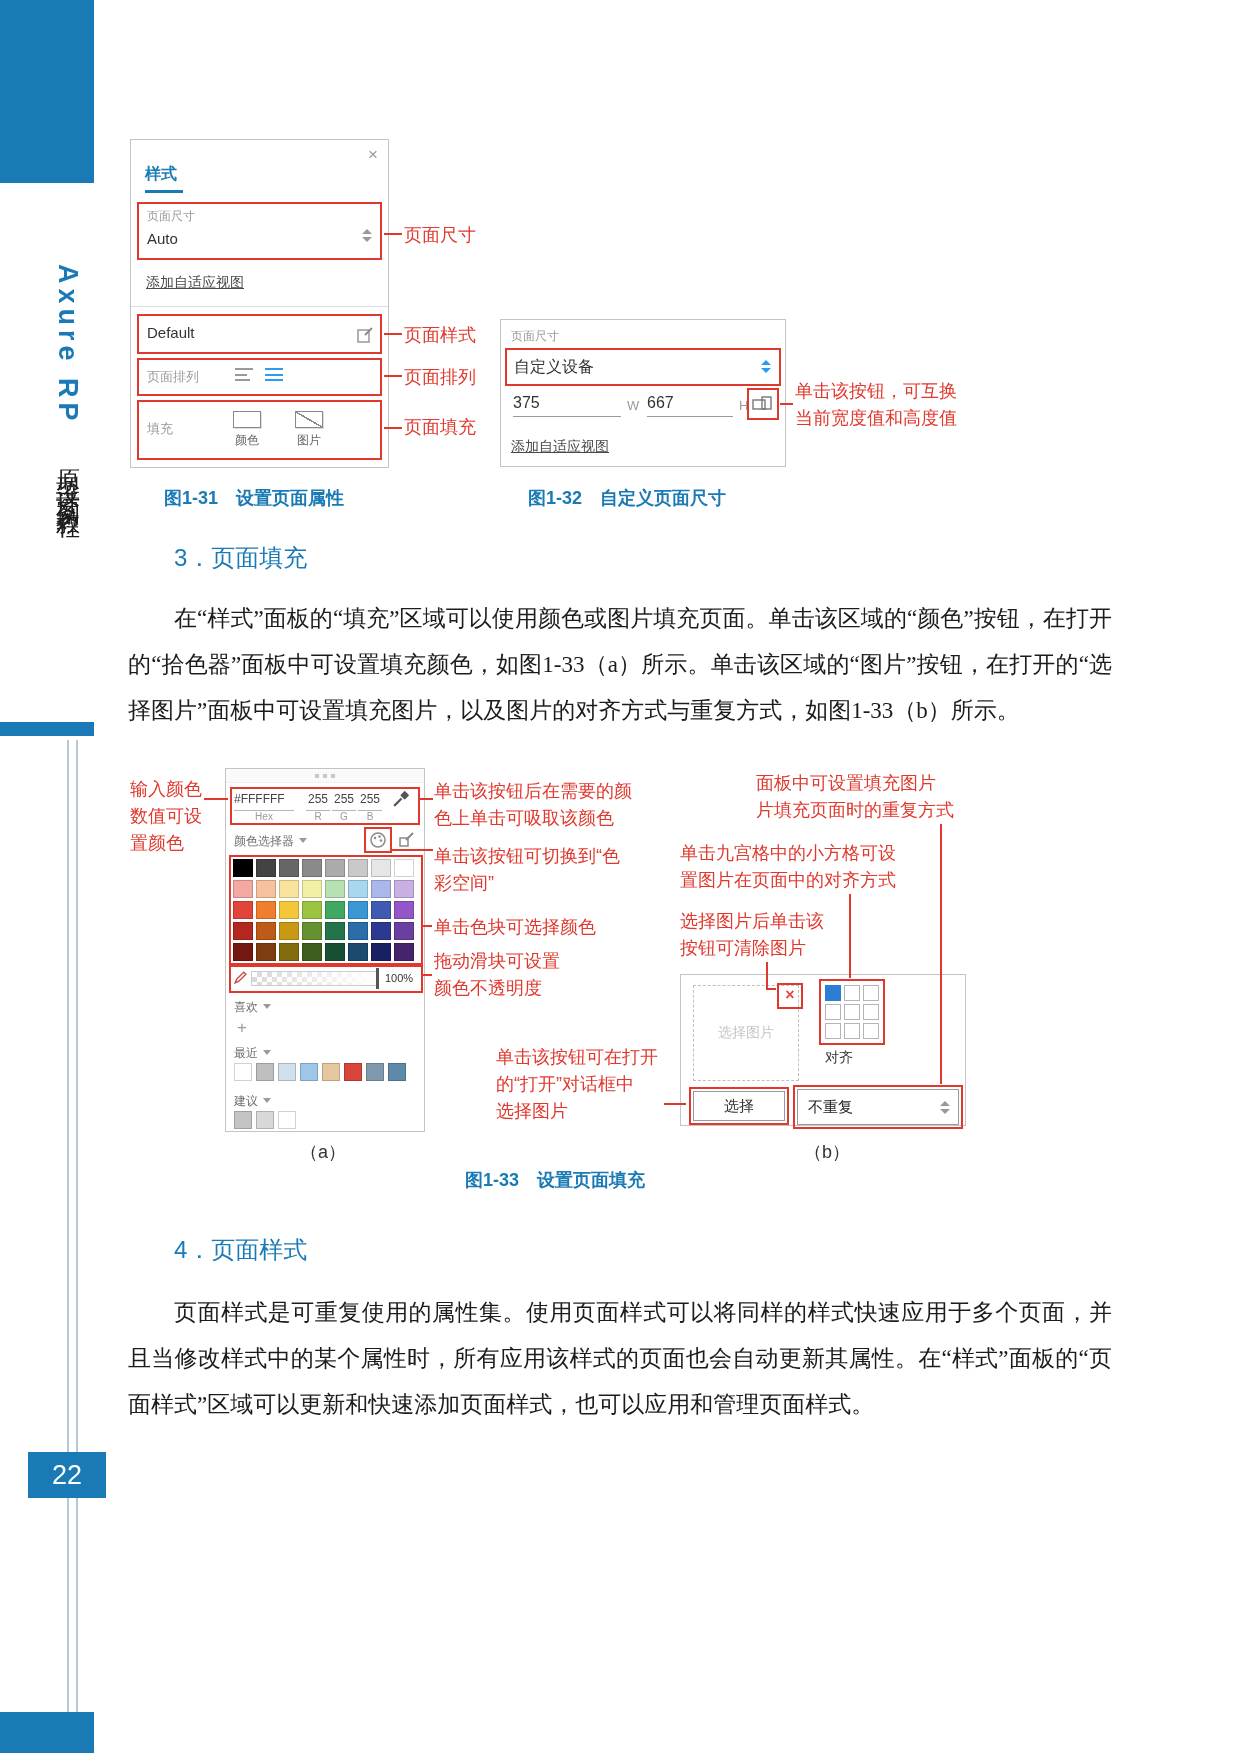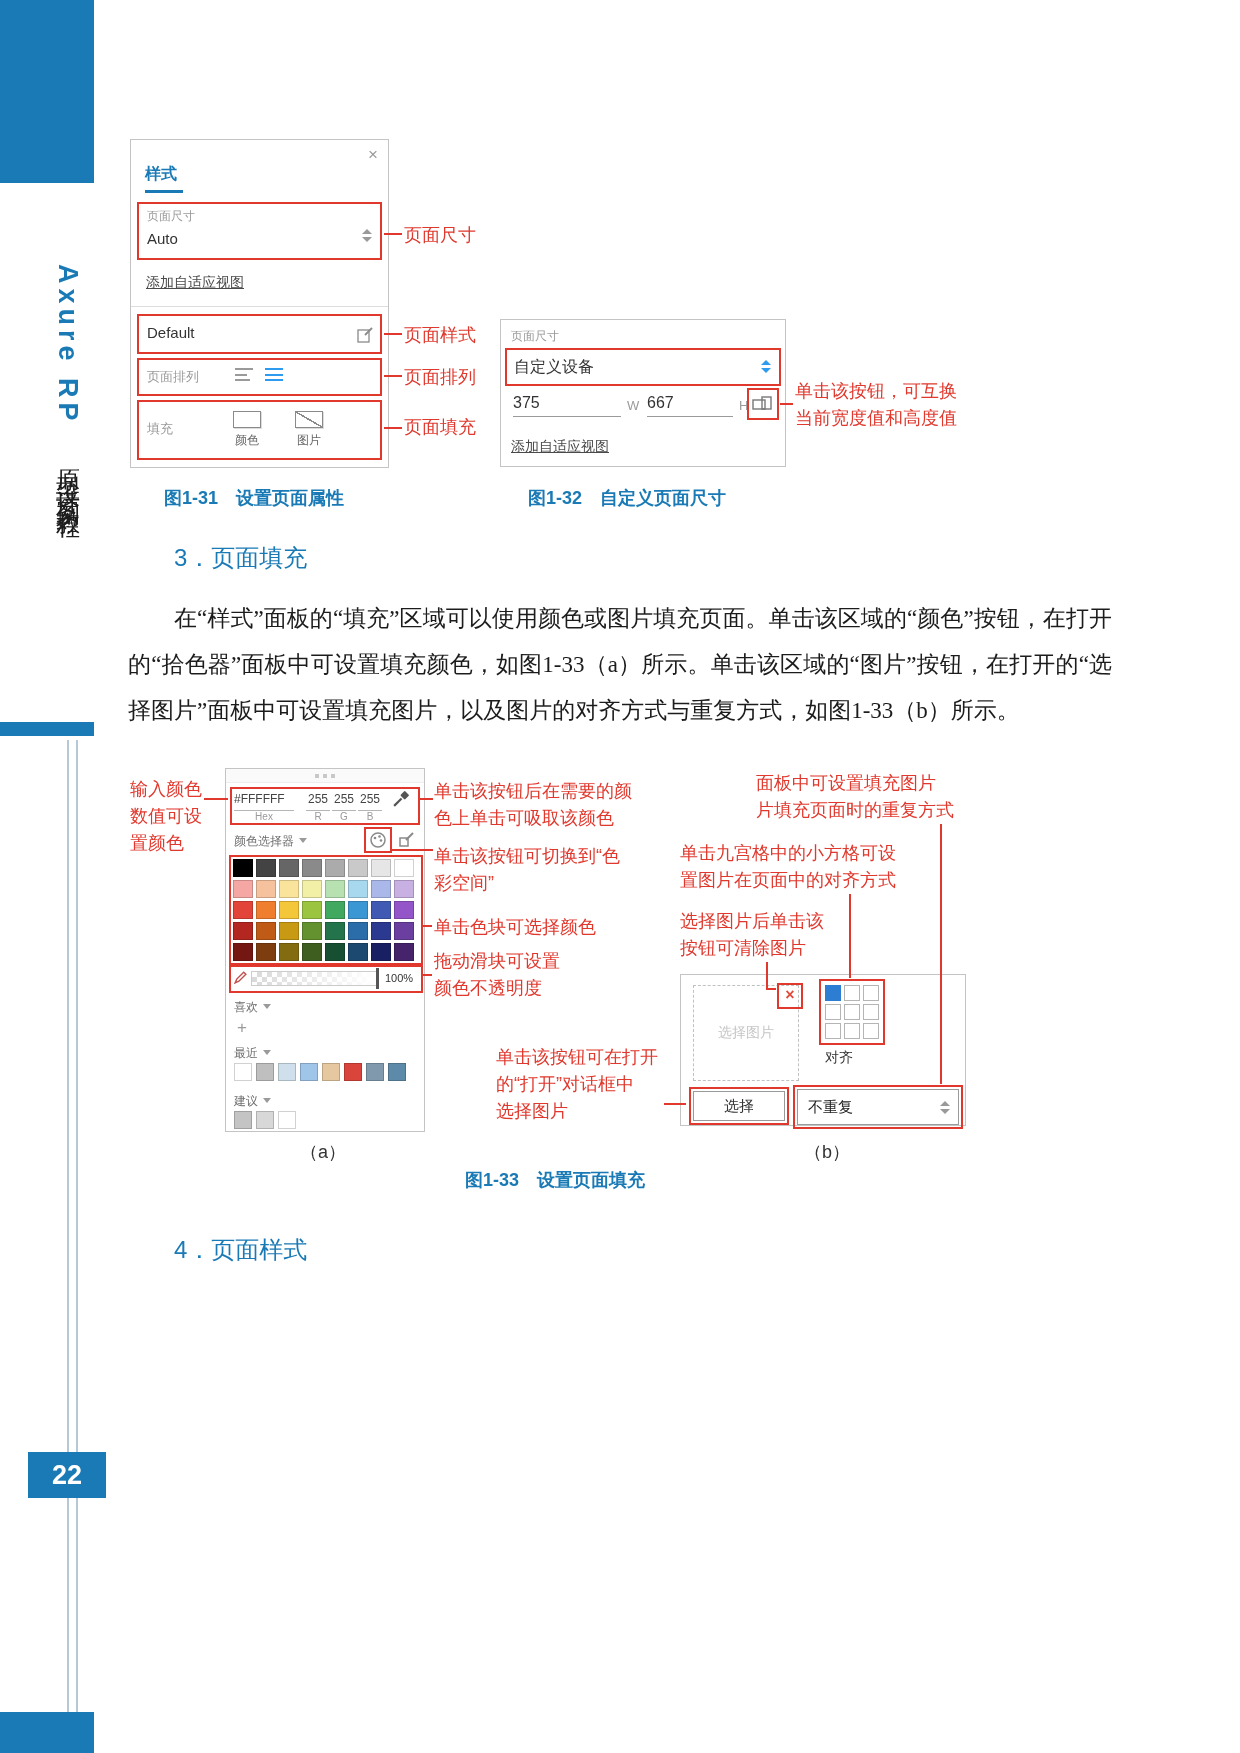--- a/index.html
+++ b/index.html
@@ -13,21 +13,21 @@
   .page{position:relative;width:1240px;height:1753px;background:#fff;overflow:hidden;
         font-family:"Liberation Sans",sans-serif;color:#222}
 
   
   .blue-block{position:absolute;background:var(--accent)}
   .vline{position:absolute;width:2px;background:#b6c7d6}
   .sidebar-vert{position:absolute;left:52px;top:264px;writing-mode:vertical-rl;text-orientation:mixed}
   .brand{color:var(--accent);font-size:27px;font-weight:bold;letter-spacing:5px}
   .series{display:inline-block;margin-top:20px;color:#1d1d1d;font-size:24px;letter-spacing:7px}
   .pagenum{position:absolute;left:28px;top:1452px;width:78px;height:46px;background:var(--accent);
-           color:#fff;font-size:27px;font-weight:bold;display:flex;align-items:center;justify-content:center}
+           color:#fff;font-size:27px;font-weight:normal;display:flex;align-items:center;justify-content:center}
 
   
   .panel{position:absolute;background:#fff;border:1px solid #c4c4c4}
   .red-box{position:absolute;border:2px solid var(--red);pointer-events:none}
   .leader{position:absolute;background:var(--red)}
   .callout{position:absolute;color:var(--red);font-size:18px;line-height:27px}
   .callout div{white-space:nowrap}
   .caption{position:absolute;color:var(--accent);font-weight:bold;font-size:18px;white-space:nowrap}
   .heading{position:absolute;color:var(--accent);font-weight:normal;font-size:24px;white-space:nowrap}
   .para{position:absolute;font-family:"Liberation Serif",serif;font-size:23px;line-height:46px;
@@ -414,14 +414,15 @@
   <div class="leader" style="left:849px;top:894px;width:2px;height:84px"></div>
   <div class="leader" style="left:766px;top:962px;width:2px;height:28px"></div>
   <div class="leader" style="left:766px;top:988px;width:10px;height:2px"></div>
   <div class="leader" style="left:664px;top:1103px;width:22px;height:2px"></div>
 
   <div class="sub-label" style="left:300px;top:1140px">（a）</div>
   <div class="sub-label" style="left:804px;top:1140px">（b）</div>
   <div class="caption" style="left:465px;top:1168px">图1-33　设置页面填充</div>
 
   <div class="heading" style="left:174px;top:1234px">4．页面样式</div>
+  <div class="para" style="left:128px;top:1290px;width:984px">页面样式是可重复使用的属性集。使用页面样式可以将同样的样式快速应用于多个页面，并且当修改样式中的某个属性时，所有应用该样式的页面也会自动更新其属性。在“样式”面板的“页面样式”区域可以更新和快速添加页面样式，也可以应用和管理页面样式。</div>
 
 </div>
 
 </body></html>

